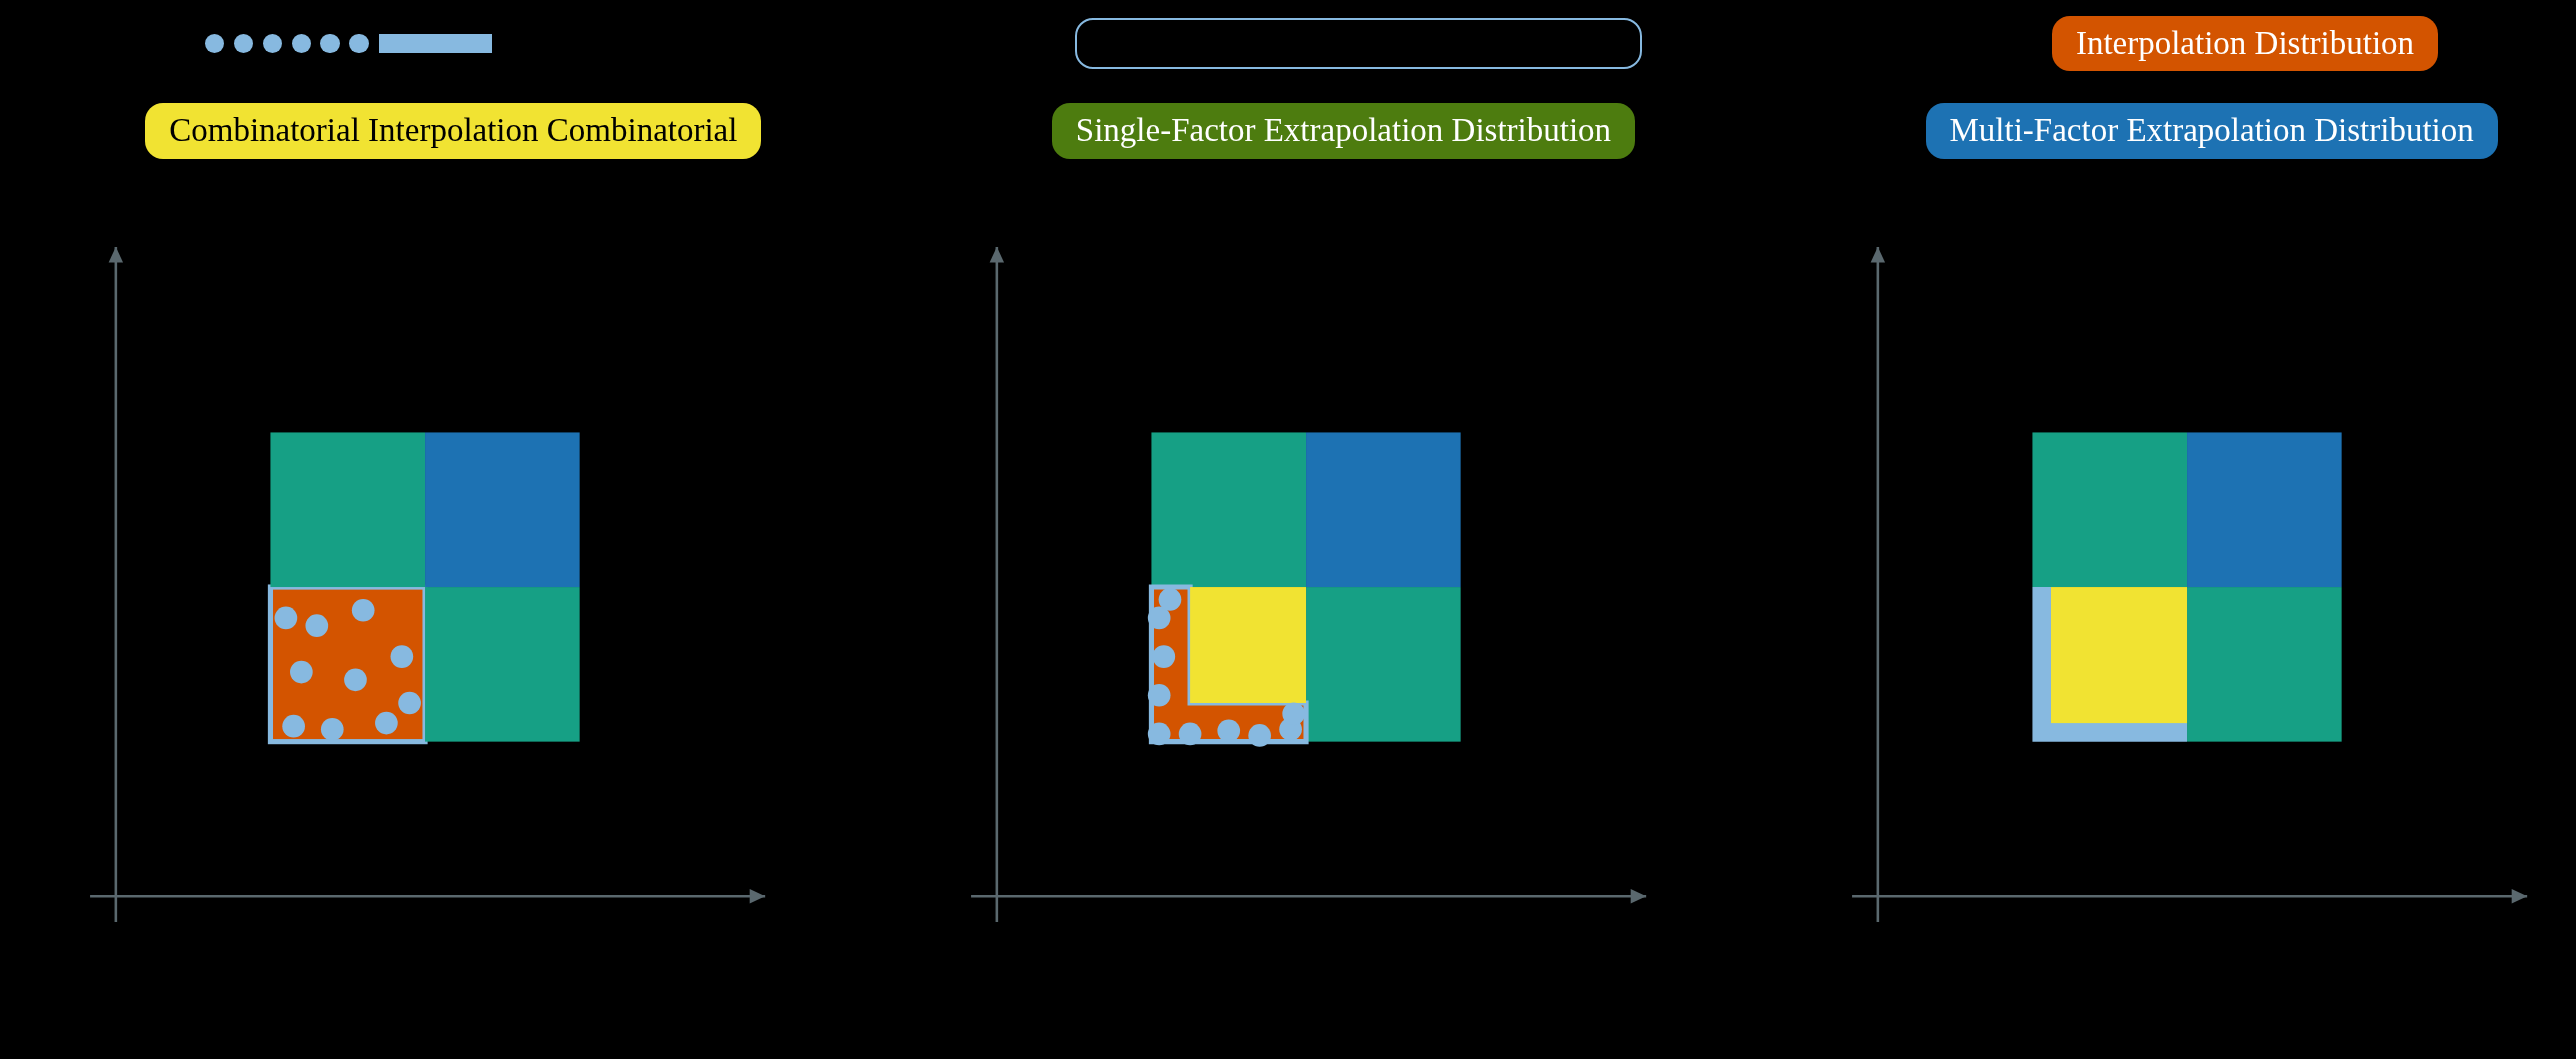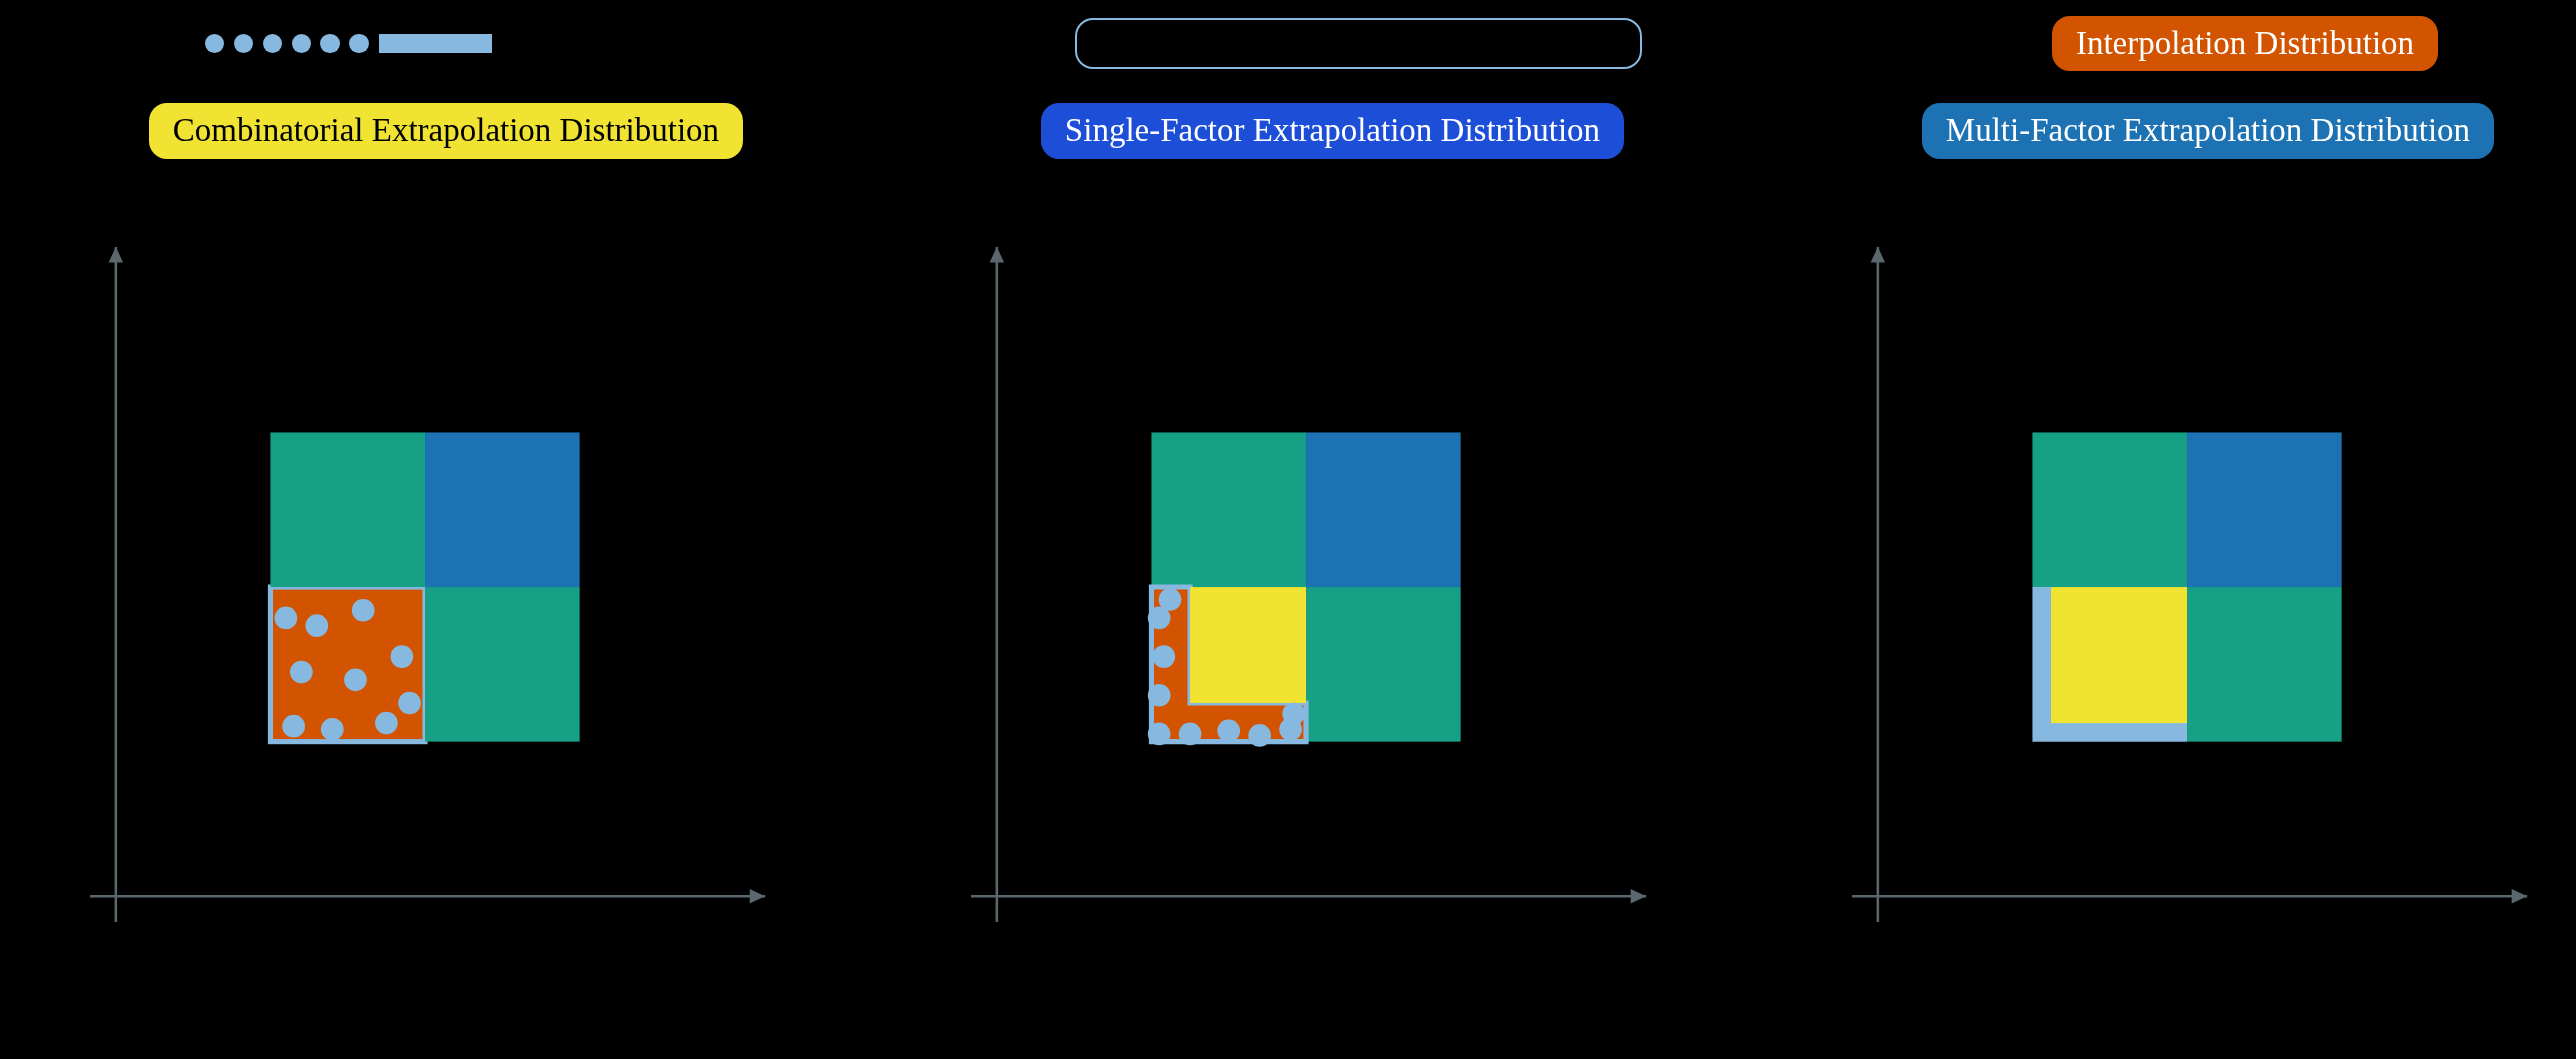--- a/index.html
+++ b/index.html
@@ -60,21 +60,21 @@
   }
   .pill-outline {
     border: 2.6px solid #87b9e0;
     background: #000;
     color: #000;
     min-width: 515px;
     height: 28px;
   }
   .pill-orange { background: #d35400; color: #fff; text-align: right; }
   .pill-yellow { background: #f1e332; color: #000; }
-  .pill-green  { background: #1d4ed8; color: #fff; }
+  .pill-green  { background: #4d7c0f; color: #fff; }
   .pill-blue   { background: #1d72b3; color: #ffffff; }
 
   .panels {
     position: absolute;
     top: 216px;
     left: 0;
     width: 100%;
     height: 773px;
     display: flex;
     justify-content: space-around;
@@ -103,21 +103,21 @@
       <div class="dot"></div>
     </div>
     <div class="legend-bar"></div>
     <span style="color:#000;font-size:33px;">Training Set</span>
   </div>
   <div class="pill pill-outline"></div>
   <div class="pill pill-orange">Interpolation Distribution</div>
 </div>
 
 <div class="legend-row2">
-  <div class="pill pill-yellow">Combinatorial Extrapolation Distribution</div>
+  <div class="pill pill-yellow">Combinatorial Interpolation Combinatorial</div>
   <div class="pill pill-green">Single-Factor Extrapolation Distribution</div>
   <div class="pill pill-blue">Multi-Factor Extrapolation Distribution</div>
 </div>
 
 <div class="panels">
   <div class="panel" id="panel-0">
       <svg width="773" height="773" viewBox="0 0 1500 1500">
         <g>
           <line x1="70" y1="1320" x2="1380" y2="1320" class="axis"></line>
           <polygon points="1380,1320 1350,1306 1350,1334" fill="#5a686e"></polygon>

